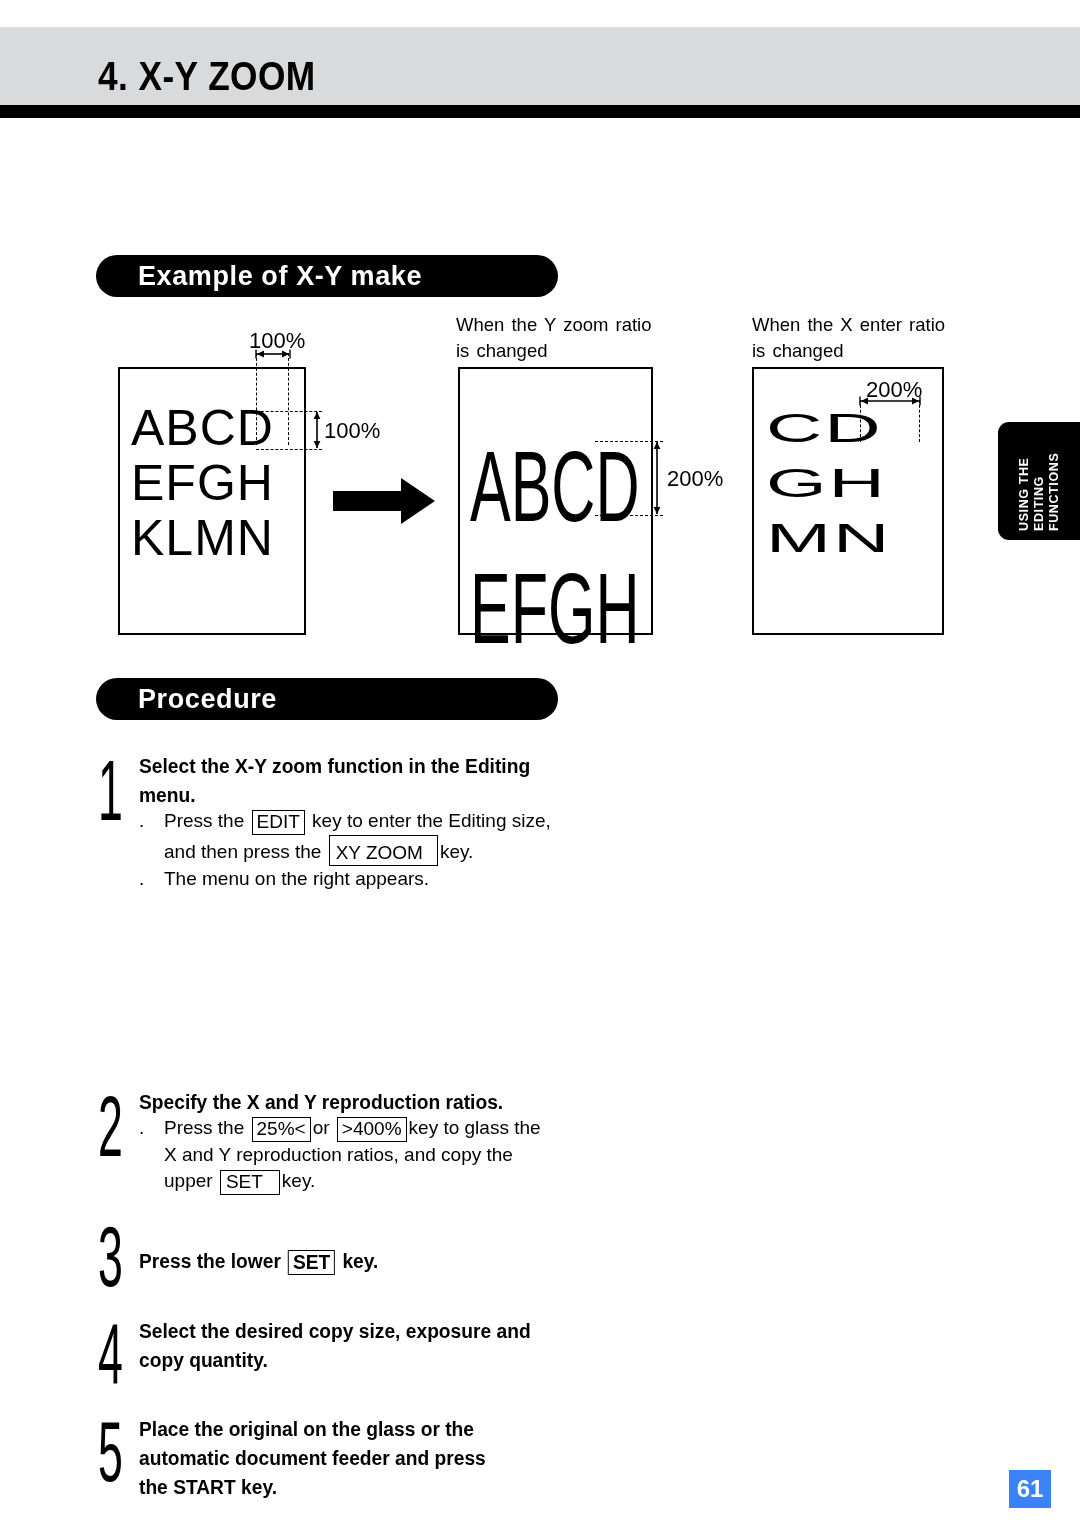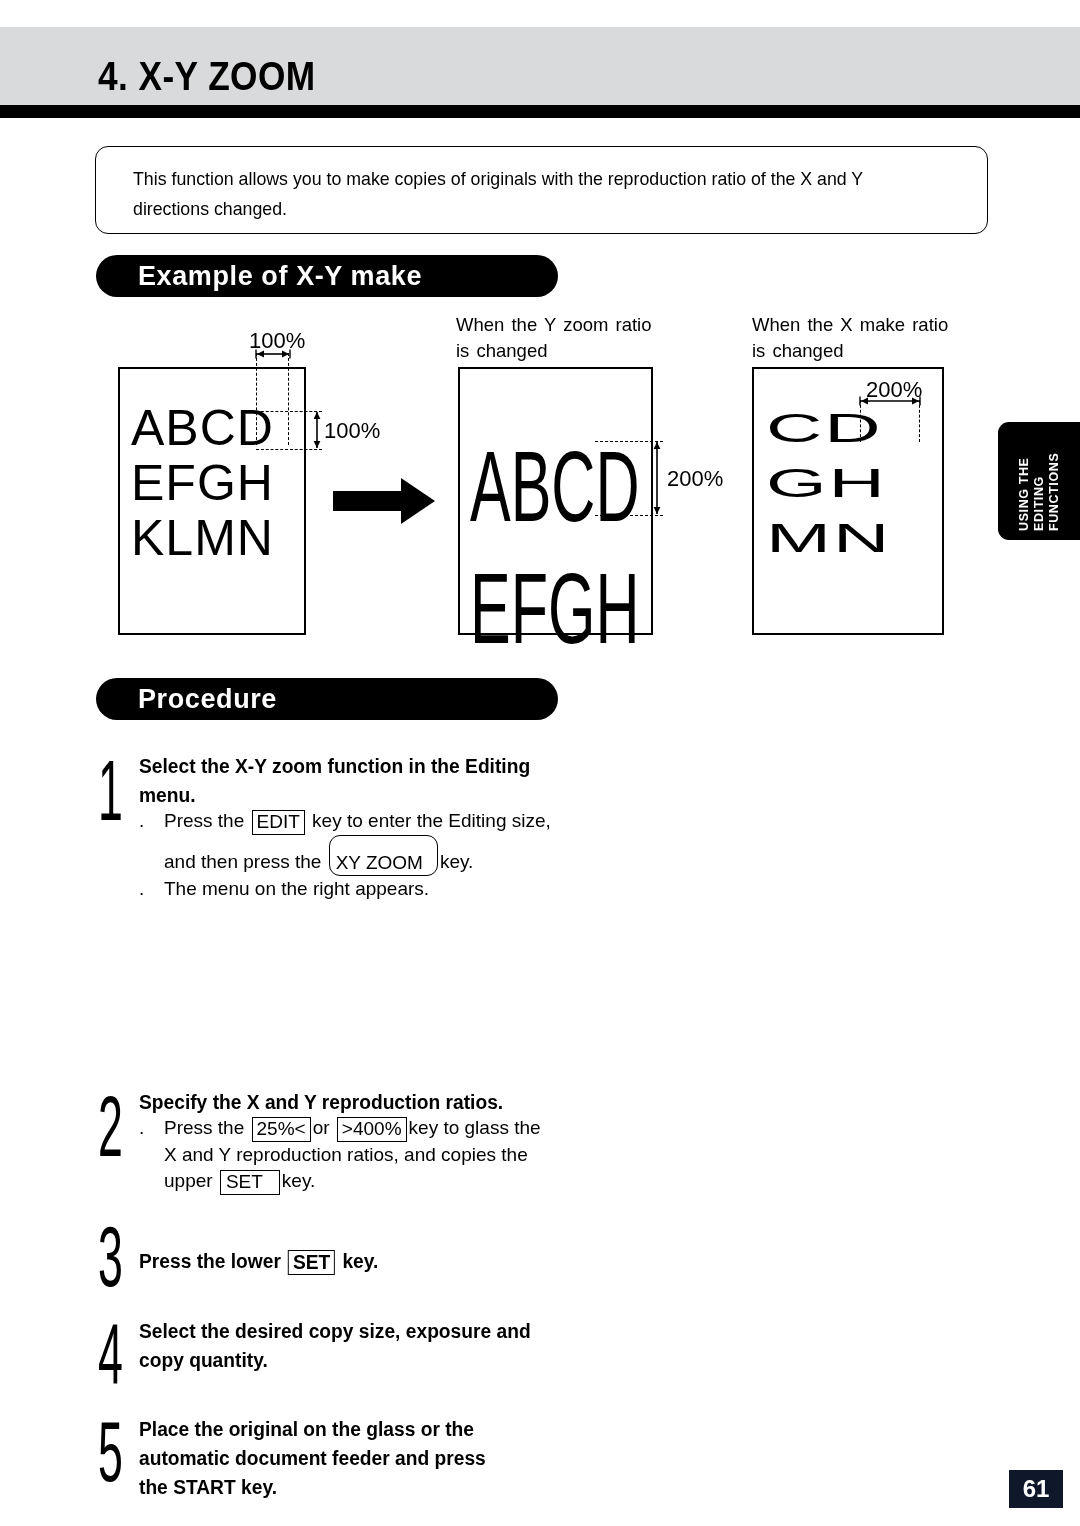--- a/index.html
+++ b/index.html
@@ -207,21 +207,21 @@
   .bullet-text { flex: 1; }
   .keycap {
     display: inline-block;
     border: 1.4px solid #000;
     padding: 0 4px 1px 4px;
     line-height: 22px;
     margin: 0 2px;
     vertical-align: -1px;
     white-space: nowrap;
   }
-  .keycap.wide { padding: 16px 14px 1px 6px; border-radius: 11px; }
+  .keycap.wide { padding: 6px 14px 1px 6px; }
   .keycap.pad { padding: 0 16px 1px 5px; }
 
   
   #side-tab {
     position: absolute;
     left: 998px;
     top: 407px;
     width: 82px;
     height: 118px;
     background: #000;
@@ -247,43 +247,40 @@
     padding-left: 9px;
     box-sizing: border-box;
     white-space: nowrap;
   }
 
   
   #page-number {
     position: absolute;
     left: 1009px;
     top: 1455px;
-    width: 54px;
+    width: 42px;
     height: 38px;
-    background: #0f172a;
+    background: #3b82f6;
     color: #fff;
     font-size: 24px;
     font-weight: bold;
     display: flex;
     align-items: center;
     justify-content: center;
   }
 </style>
 </head>
 <body>
 
 <div id="page">
 
   <div class="header-band"></div>
   <div class="header-title">4. X-Y ZOOM</div>
   <div class="header-rule"></div>
 
-  <div class="intro-box">
-    <div class="intro-text">This function allows you to make copies of originals with the reproduction ratio of the X and Y directions changed.</div>
-  </div>
 
   <div class="pill" id="pill-example">
     <span>Example of X-Y make</span>
   </div>
 
   <div class="panel" id="panel-original"></div>
   <div class="letters" id="orig-letters">ABCD
 EFGH
 KLMN</div>
 
@@ -319,21 +316,21 @@
 
   <div class="dim-label" id="dim-200-y">200%</div>
   <div class="dash-h" style="left:595px; top:426px; width:68px;"></div>
   <div class="dash-h" style="left:595px; top:500px; width:68px;"></div>
   <svg style="position:absolute; left:650px; top:421px; width:14px; height:84px;">
     <line x1="7" y1="6" x2="7" y2="78" stroke="#000" stroke-width="1.6"></line>
     <polygon points="7,6 3.6,13 10.4,13" fill="#000"></polygon>
     <polygon points="7,78 3.6,71 10.4,71" fill="#000"></polygon>
   </svg>
 
-  <div class="cap" id="cap-x">When the X make ratio
+  <div class="cap" id="cap-x">When the X enter ratio
 is changed</div>
   <div class="panel" id="panel-xdiff"></div>
   <div class="letters" id="xdiff-letters">CD
 GH
 MN</div>
 
   <div class="dim-label" id="dim-200-x">200%</div>
   <div class="dash-v" style="left:860px; top:385px; height:42px;"></div>
   <div class="dash-v" style="left:919px; top:385px; height:42px;"></div>
   <svg style="position:absolute; left:854px; top:379px; width:72px; height:14px;">
@@ -365,21 +362,21 @@
     </div>
   </div>
 
   <div class="step-num" style="left:98px; top:1068px;">2</div>
   <div class="step-head" style="left:139px; top:1073px; width:470px;">Specify the X and Y reproduction ratios.</div>
   <div class="step-body" style="left:139px; top:1100px; width:470px;">
     <div class="bullet-row">
       <span class="bullet-dot">.</span>
       <span class="bullet-text">
         <span>Press the </span><span class="keycap">25%&lt;</span><span>or </span><span class="keycap">&gt;400%</span><span>key to glass the</span><br>
-        <span>X and Y reproduction ratios, and copies the</span><br>
+        <span>X and Y reproduction ratios, and copy the</span><br>
         <span>upper  </span><span class="keycap pad">SET</span><span>key.</span>
       </span>
     </div>
   </div>
 
   <div class="step-num" style="left:98px; top:1198px;">3</div>
   <div class="step-head" style="left:139px; top:1203px; width:470px;">
     <span>Press the lower  </span><span class="keycap">SET</span><span>  key.</span>
   </div>
 

